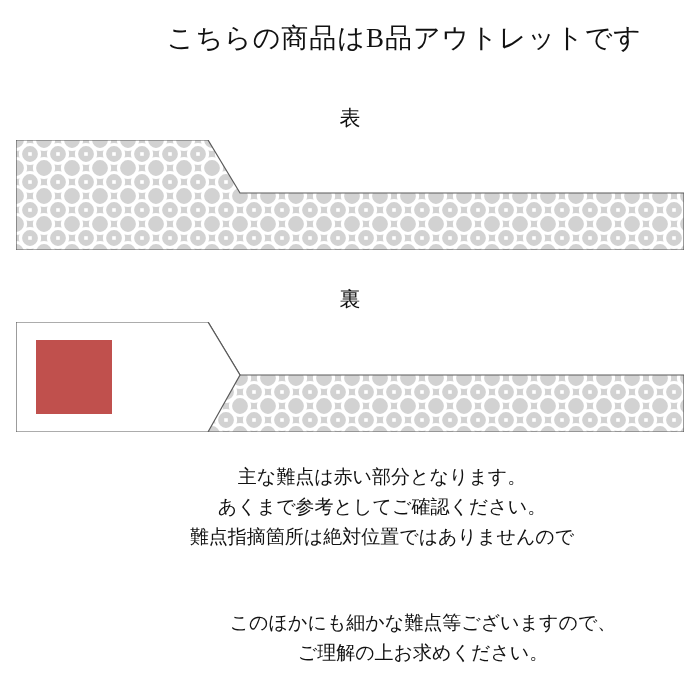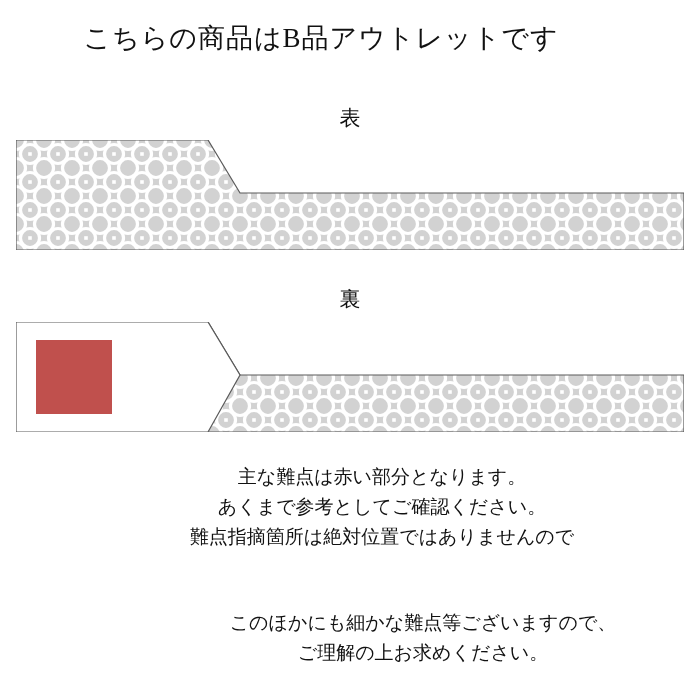--- a/index.html
+++ b/index.html
@@ -20,21 +20,21 @@
     position: relative;
     width: 700px;
     height: 700px;
   }
 
   .title {
     position: absolute;
     top: 20px;
     left: 0;
     width: 642px;
-    text-align: center;
+    text-align: right;
     font-size: 27px;
     letter-spacing: 1px;
     color: #111111;
     white-space: nowrap;
   }
 
   .side-label {
     position: absolute;
     width: 700px;
     left: 0;

